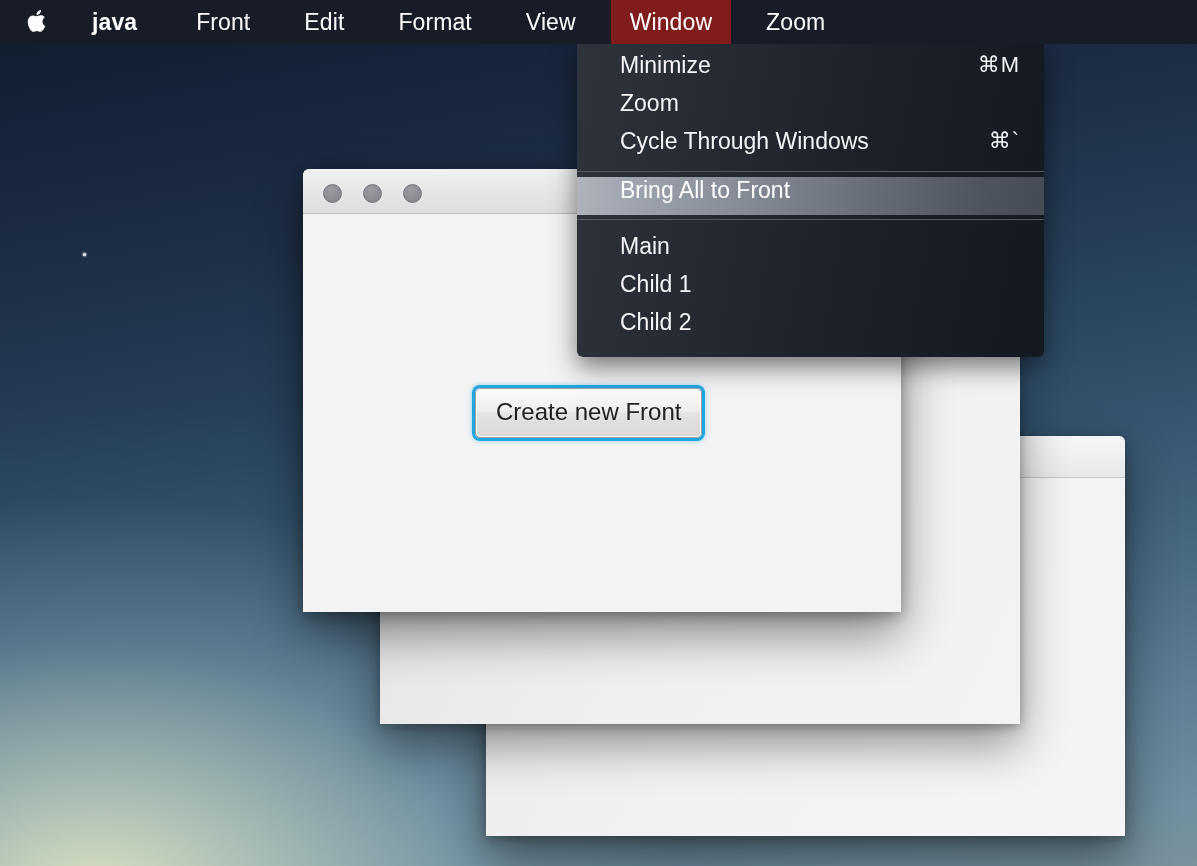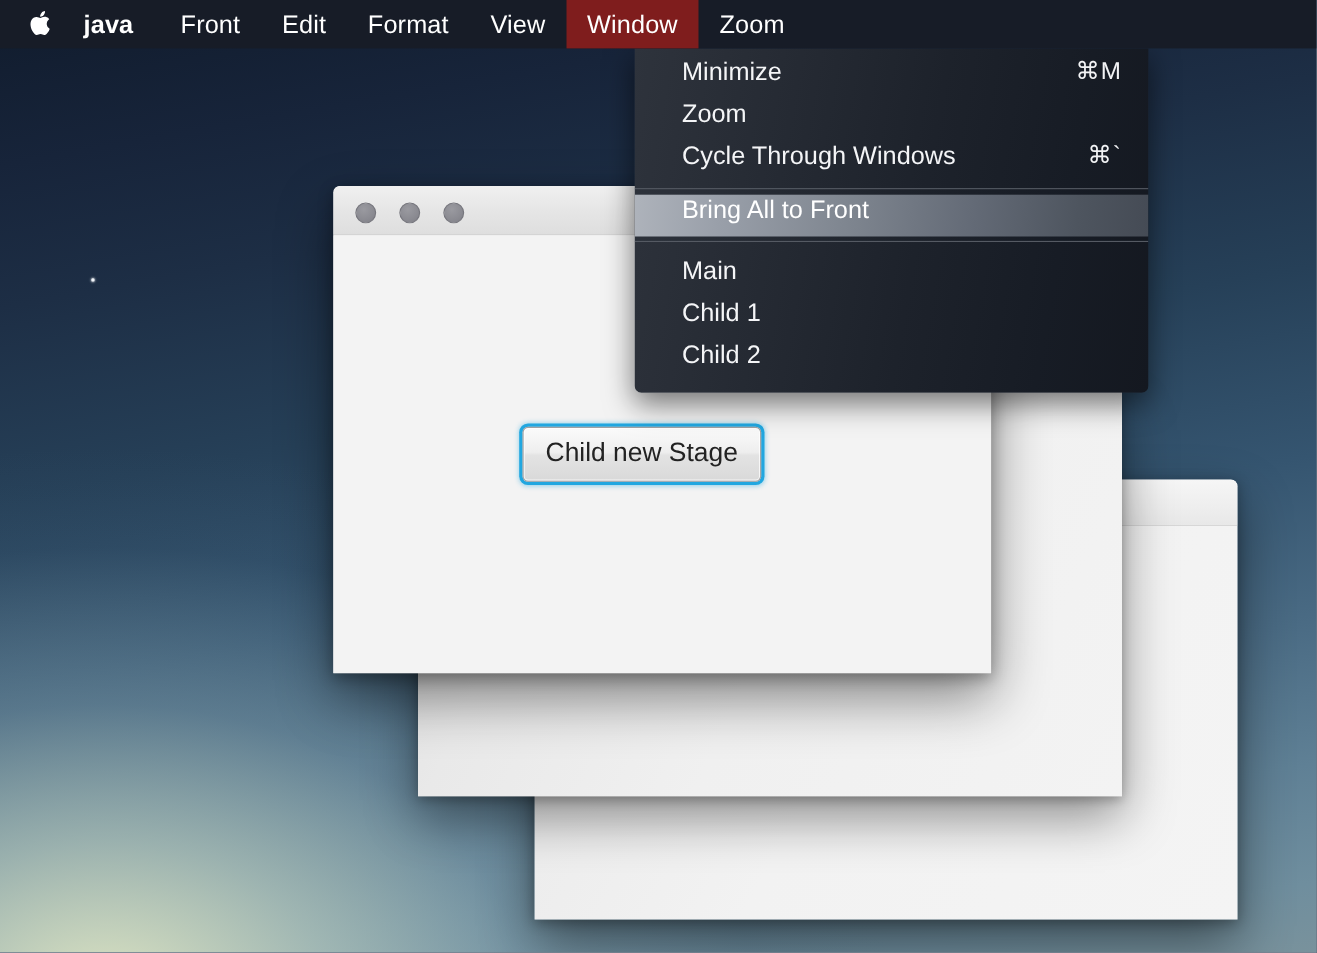--- a/index.html
+++ b/index.html
@@ -56,20 +56,21 @@
   
   .menubar {
     position: absolute;
     left: 0; top: 0;
     width: 1197px;
     height: 44px;
     background: #171c27;
     display: flex;
     align-items: stretch;
     z-index: 60;
+    gap: 16px;
   }
   .mb-item {
     display: flex;
     align-items: center;
     padding: 0 19px;
     color: #ffffff;
     font-size: 23px;
     line-height: 1;
     letter-spacing: 0.1px;
     white-space: nowrap;
@@ -273,21 +274,21 @@
       <div class="traffic">
         <div class="tl"></div>
         <div class="tl"></div>
         <div class="tl"></div>
       </div>
       <span></span>
     </div>
     <div class="w1-body"></div>
 
     <div class="stage-btn-wrap">
-      <div class="stage-btn">Child new Stage</div>
+      <div class="stage-btn">Create new Front</div>
     </div>
   </div>
 
   <div class="menu-panel">
     <div class="menu-gap"></div>
 
     <div class="menu-row">
       <span class="label">Minimize</span>
       <span class="shortcut">⌘M</span>
     </div>

